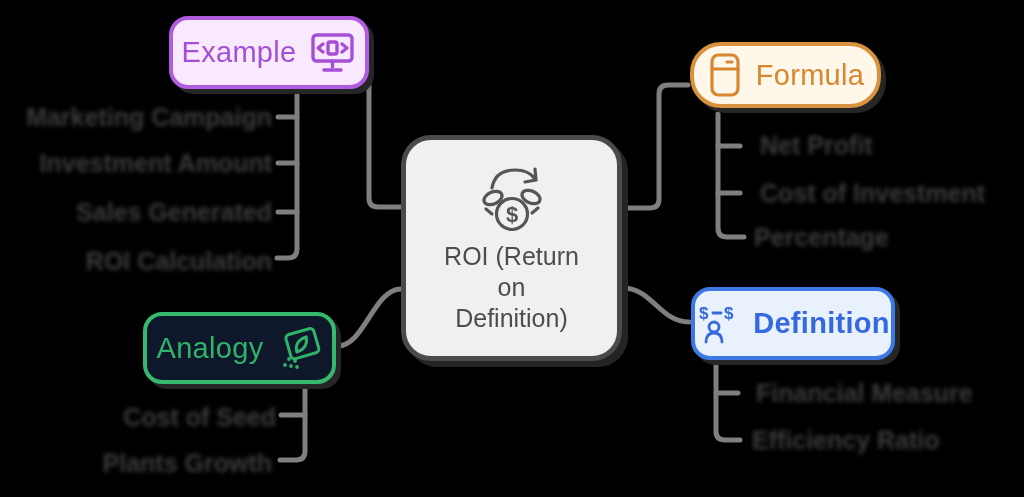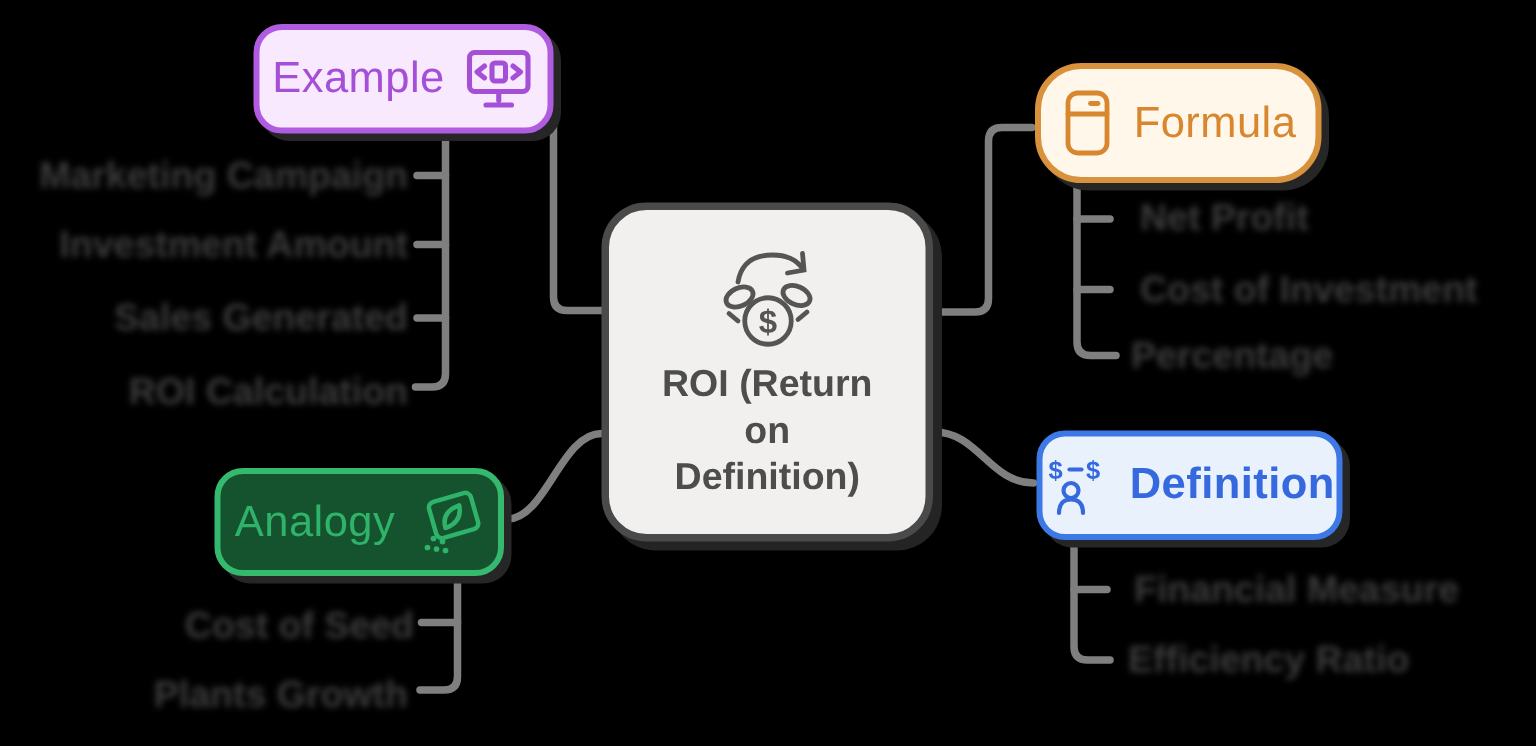--- a/index.html
+++ b/index.html
@@ -8,34 +8,34 @@
     font-family:"Liberation Sans",sans-serif;background:#000;
   }
   #wires{position:absolute;left:0;top:0;width:1024px;height:497px;}
   .node{
     position:absolute;display:flex;align-items:center;justify-content:center;
     gap:13px;box-sizing:border-box;border-radius:19px;border:4px solid;
   }
   .node .lbl{font-size:29px;font-weight:500;letter-spacing:.3px;}
   #node-example   {left:145px;top:16px; width:200px;height:73px;background:#f8e9fe;border-color:#b05ce0;box-shadow:5px 5px 0 #262626;margin-left:24px;}
   #node-example .lbl{color:#a54fd6;}
-  #node-analogy   {left:143px;top:312px;width:193px;height:72px;background:#14532d;border-color:#34b96e;box-shadow:5px 5px 0 #262626;}
+  #node-analogy   {left:143px;top:312px;width:193px;height:72px;background:#0f172a;border-color:#34b96e;box-shadow:5px 5px 0 #262626;}
   #node-analogy .lbl{color:#2fb26a;}
-  #node-formula   {left:690px;top:42px; width:191px;height:80px;background:#fef7ea;border-color:#d8913c;box-shadow:5px 5px 0 #262626;border-radius:31px;}
+  #node-formula   {left:690px;top:42px; width:191px;height:66px;background:#fef7ea;border-color:#d8913c;box-shadow:5px 5px 0 #262626;border-radius:31px;}
   #node-formula .lbl{color:#d8872f;}
   #node-definition{left:691px;top:287px;width:204px;height:73px;background:#e9f1fd;border-color:#3c79e6;box-shadow:5px 5px 0 #262626;}
   #node-definition .lbl{color:#3569dd;font-weight:bold;}
   #node-center{
     left:401px;top:135px;width:221px;height:226px;background:#f1f0ee;
     border:5px solid #4a4a4a;border-radius:30px;flex-direction:column;gap:0;
     box-shadow:6px 6px 0 #242424;
   }
   #node-center .ctext{
     margin-top:4px;text-align:center;color:#4d4d4d;font-size:25px;
-    font-weight:700;line-height:31px;
+    font-weight:400;line-height:31px;
   }
   .sub{
     position:absolute;font-size:25px;font-weight:600;color:#3c3c3c;
     line-height:28px;filter:blur(2.2px);white-space:nowrap;
   }
   .sub.r{text-align:right;}
   
   #ex-i0{left:0;width:272px;top:103px;}
   #ex-i1{left:0;width:272px;top:149px;}
   #ex-i2{left:0;width:272px;top:198px;}

